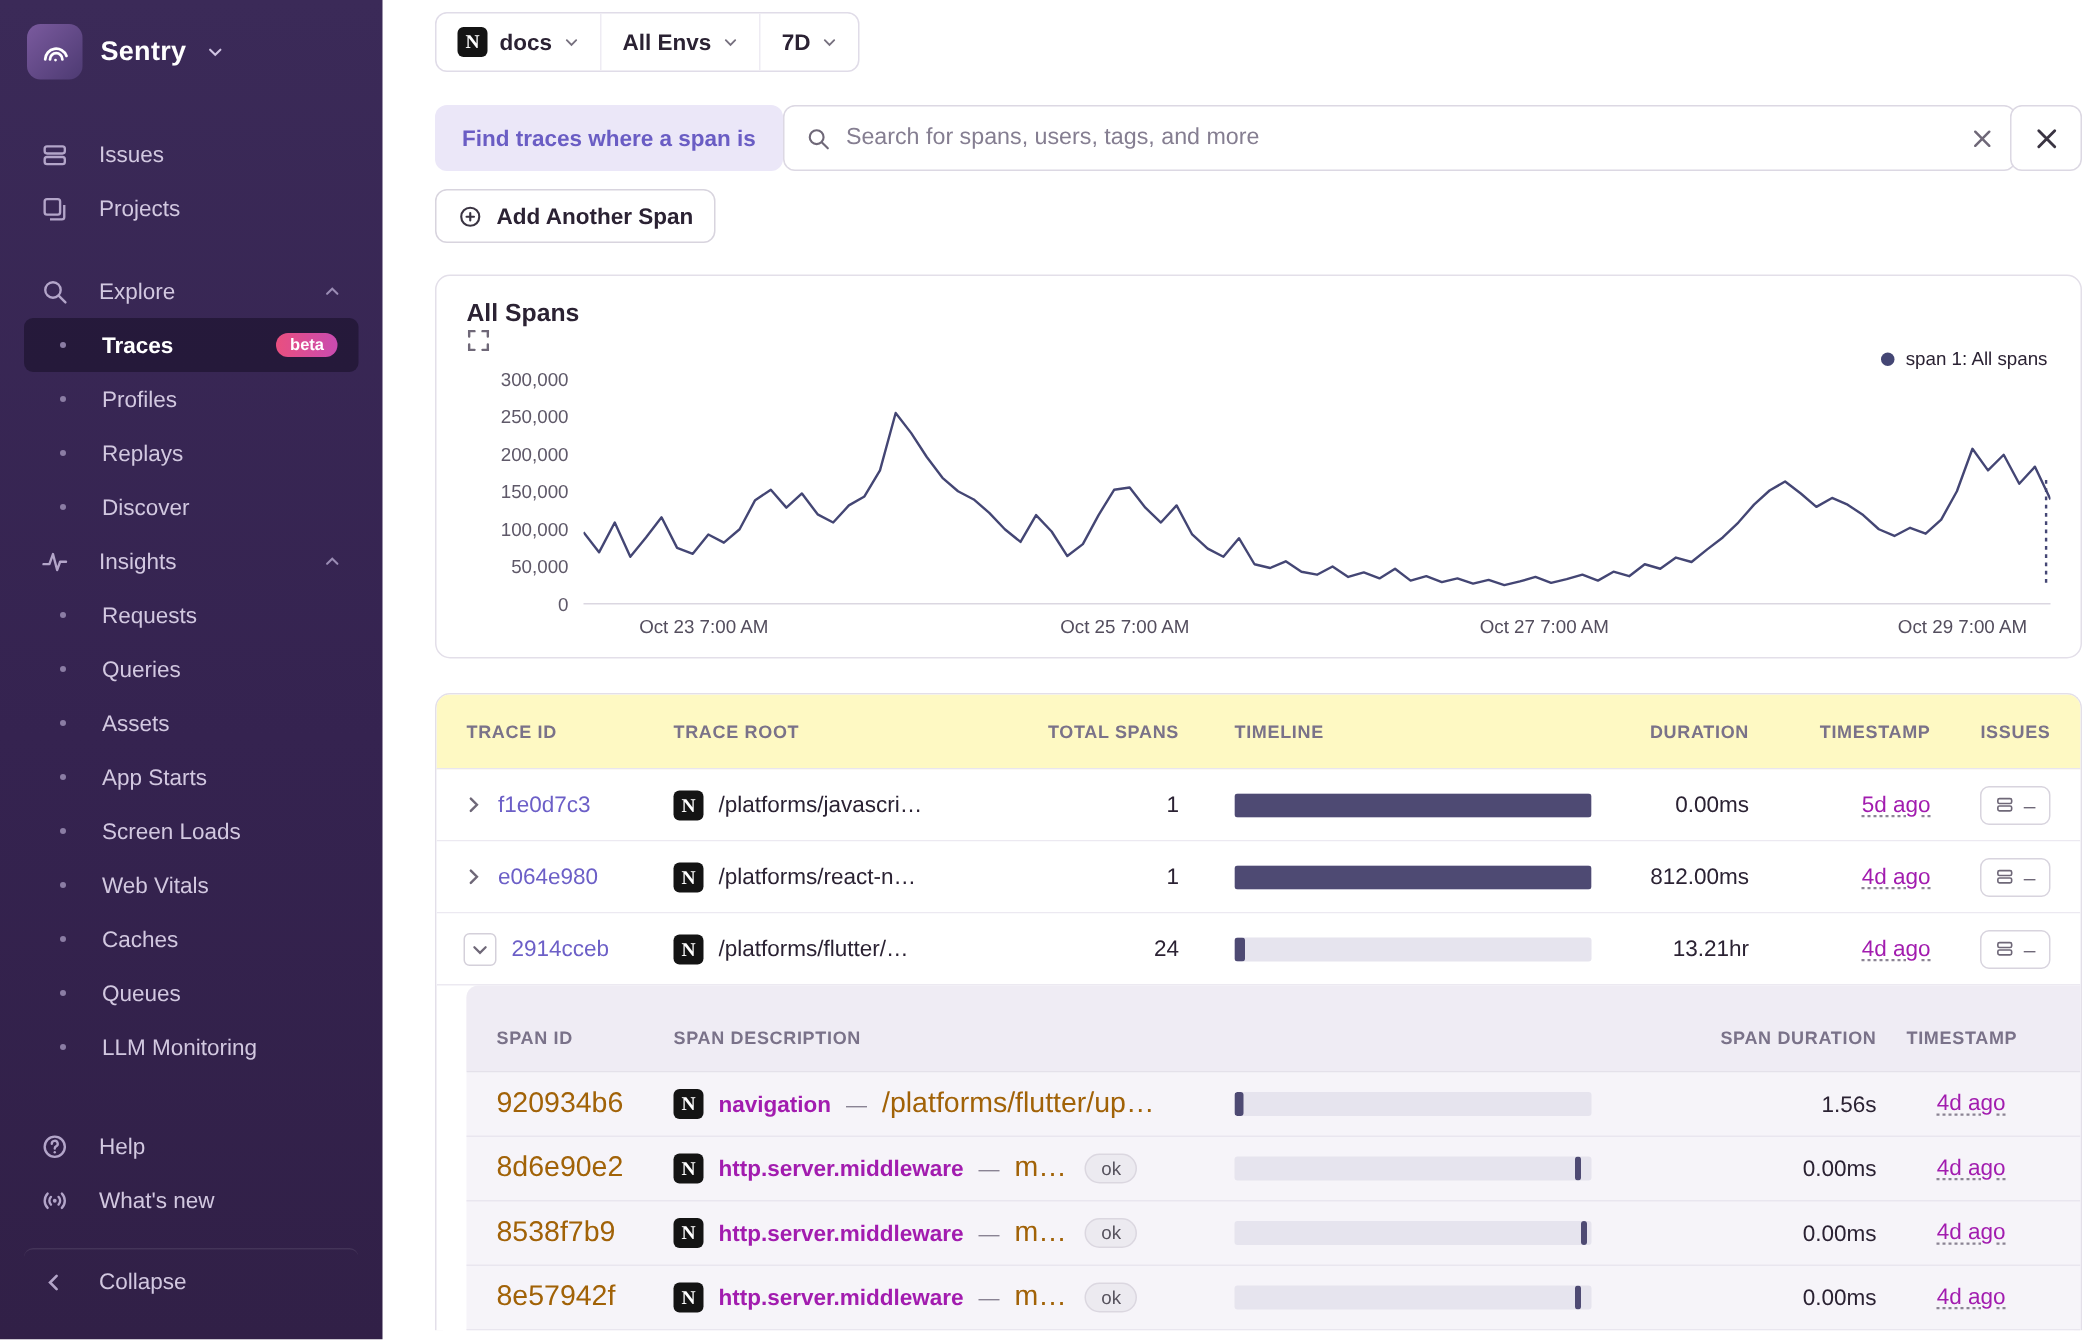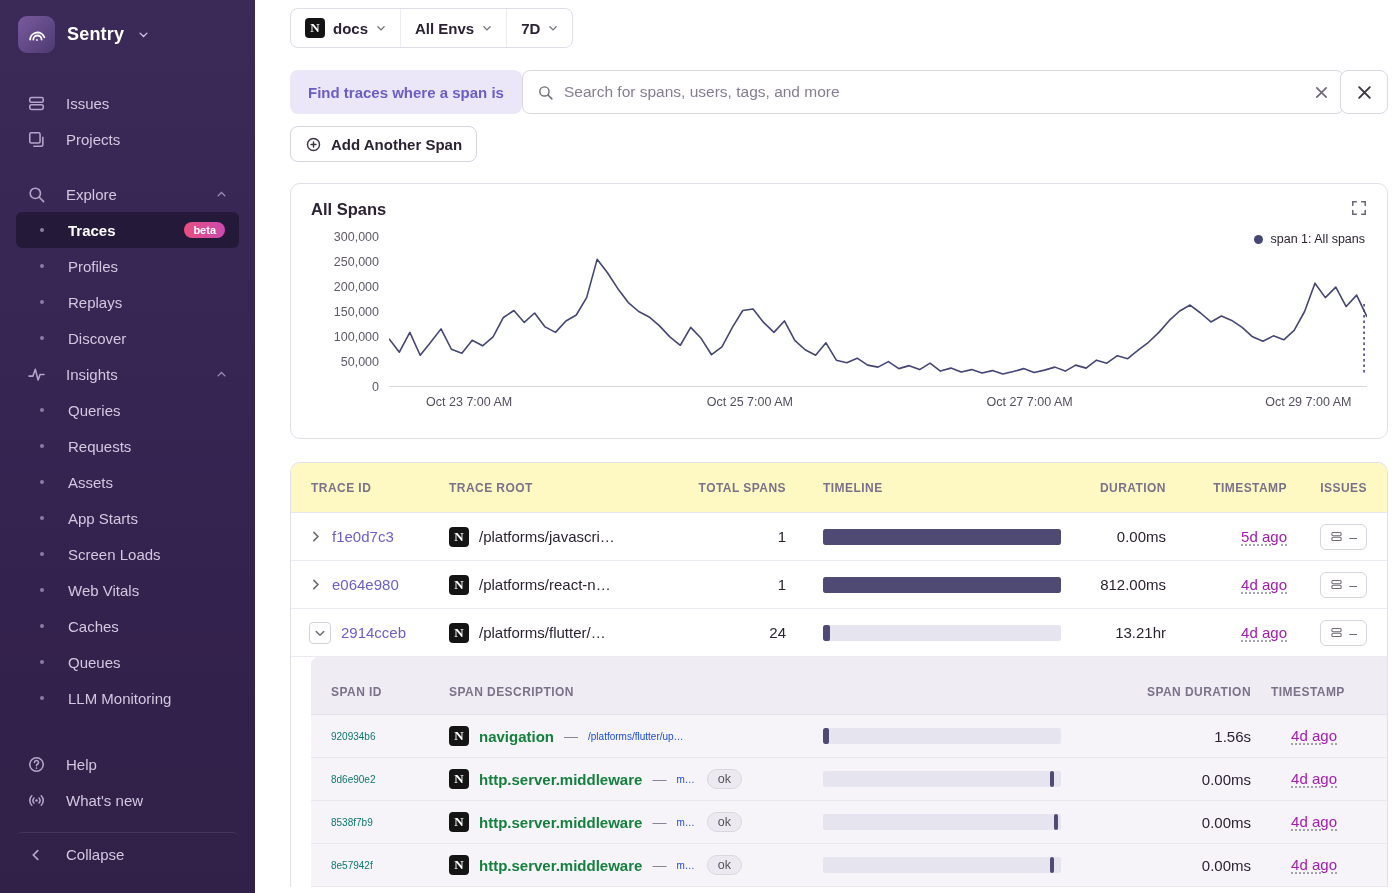--- a/index.html
+++ b/index.html
@@ -54,21 +54,21 @@
     display:flex; align-items:center; justify-content:center; color:#3a3442; cursor:pointer; margin-left:-4px; }
 
   .addspan-btn { margin-top:12px; height:36px; padding:0 14px; display:inline-flex; align-items:center; gap:9px;
     border:1px solid #d8d4de; border-radius:8px; background:#fff; font-size:15px; font-weight:700;
     color:#2b2233; font-family:inherit; cursor:pointer; }
   .addspan-btn .icon-btn { color:#3a3442; }
 
   
   .panel { border:1px solid #e3dfe9; border-radius:10px; background:#fff; }
   .panel-chart { margin-top:21px; height:256px; padding:16px 20px 0 20px; position:relative; }
-  .chart-head { display:flex; align-items:flex-start; justify-content:space-between; }
+  .chart-head { display:flex; align-items:flex-start; justify-content:space-between;flex-direction:column; }
   .chart-title { font-size:16.5px; font-weight:700; color:#2b2233; }
   .legend { position:absolute; top:48px; right:22px; display:flex; align-items:center; gap:7px;
     font-size:12.5px; color:#2b2233; }
   .legend-dot { width:9px; height:9px; border-radius:50%; background:#444674; }
   .chart-area { display:flex; margin-top:18px; }
   .y-axis { width:78px; position:relative; height:150px; flex:none; }
   .y-axis span { position:absolute; right:10px; font-size:12.5px; color:#5f5969; }
   .plot { flex:1; height:150px; position:relative; border-bottom:1px solid #dbd7e1; }
   .plot svg { position:absolute; inset:0; width:100%; height:100%; display:block; }
   .x-axis { margin-left:78px; position:relative; height:26px; }
@@ -96,25 +96,25 @@
   .ts { font-size:15px; color:#a21caf; text-decoration:underline dotted #8b8494; text-underline-offset:3px; cursor:pointer; }
   .cell-issues { display:flex; justify-content:flex-end; padding-right:20px; }
   .issues-pill { display:flex; align-items:center; gap:6px; height:26px; padding:0 9px;
     border:1px solid #d8d4de; border-radius:6px; color:#6f6878; font-size:14px; cursor:pointer; background:#fff; }
 
   
   .sub-block { margin-left:20px; background:#f6f4f9; border-top-left-radius:8px; }
   .sub-grid { display:grid; grid-template-columns:130px 382px minmax(0,1fr) 150px 116px; align-items:center; }
   .sub-head { height:58px; padding-top:12px; background:#efecf4; border-bottom:1px solid #e4e1ea; border-top-left-radius:8px; }
   .sub-row { height:43px; border-bottom:1px solid #e9e6ef; }
-  .span-link { color:#0f766e; font-size:10px; padding-left:20px; cursor:pointer; }
+  .span-link { color:#a16207; font-size:19px; padding-left:20px; cursor:pointer; }
   .cell-desc { display:flex; align-items:center; gap:10px; padding-left:8px; min-width:0; }
-  .desc-op { font-size:15px; font-weight:700; color:#15803d; white-space:nowrap; }
+  .desc-op { font-size:15px; font-weight:700; color:#a21caf; white-space:nowrap; }
   .desc-sep { color:#8a8394; font-size:14px; }
-  .desc-detail { font-size:10px; color:#1d4ed8; white-space:nowrap; overflow:hidden; }
+  .desc-detail { font-size:19px; color:#a16207; white-space:nowrap; overflow:hidden; }
   .ok-pill { font-size:12.5px; color:#57535e; background:#eceaf0; border:1px solid #dbd7e0;
     border-radius:11px; padding:2px 10px; margin-left:2px; }
   .ts-pr { padding-right:50px; }
 </style>
 </head>
 <body>
 
 <div class="app">
 
   <nav class="sidebar">
@@ -194,25 +194,25 @@
         </span>
         <span>Insights</span>
         <span class="sec-caret">
           <svg width="11" height="11" viewBox="0 0 16 16">
               <path d="M3 10l5-5 5 5" fill="none" stroke="currentColor" stroke-width="2" stroke-linecap="round"></path>
             </svg>
         </span>
       </div>
       <div class="nav-sub">
         <span class="dot"></span>
+        <span>Requests</span>
+      </div>
+      <div class="nav-sub">
+        <span class="dot"></span>
         <span>Queries</span>
-      </div>
-      <div class="nav-sub">
-        <span class="dot"></span>
-        <span>Requests</span>
       </div>
       <div class="nav-sub">
         <span class="dot"></span>
         <span>Assets</span>
       </div>
       <div class="nav-sub">
         <span class="dot"></span>
         <span>App Starts</span>
       </div>
       <div class="nav-sub">

